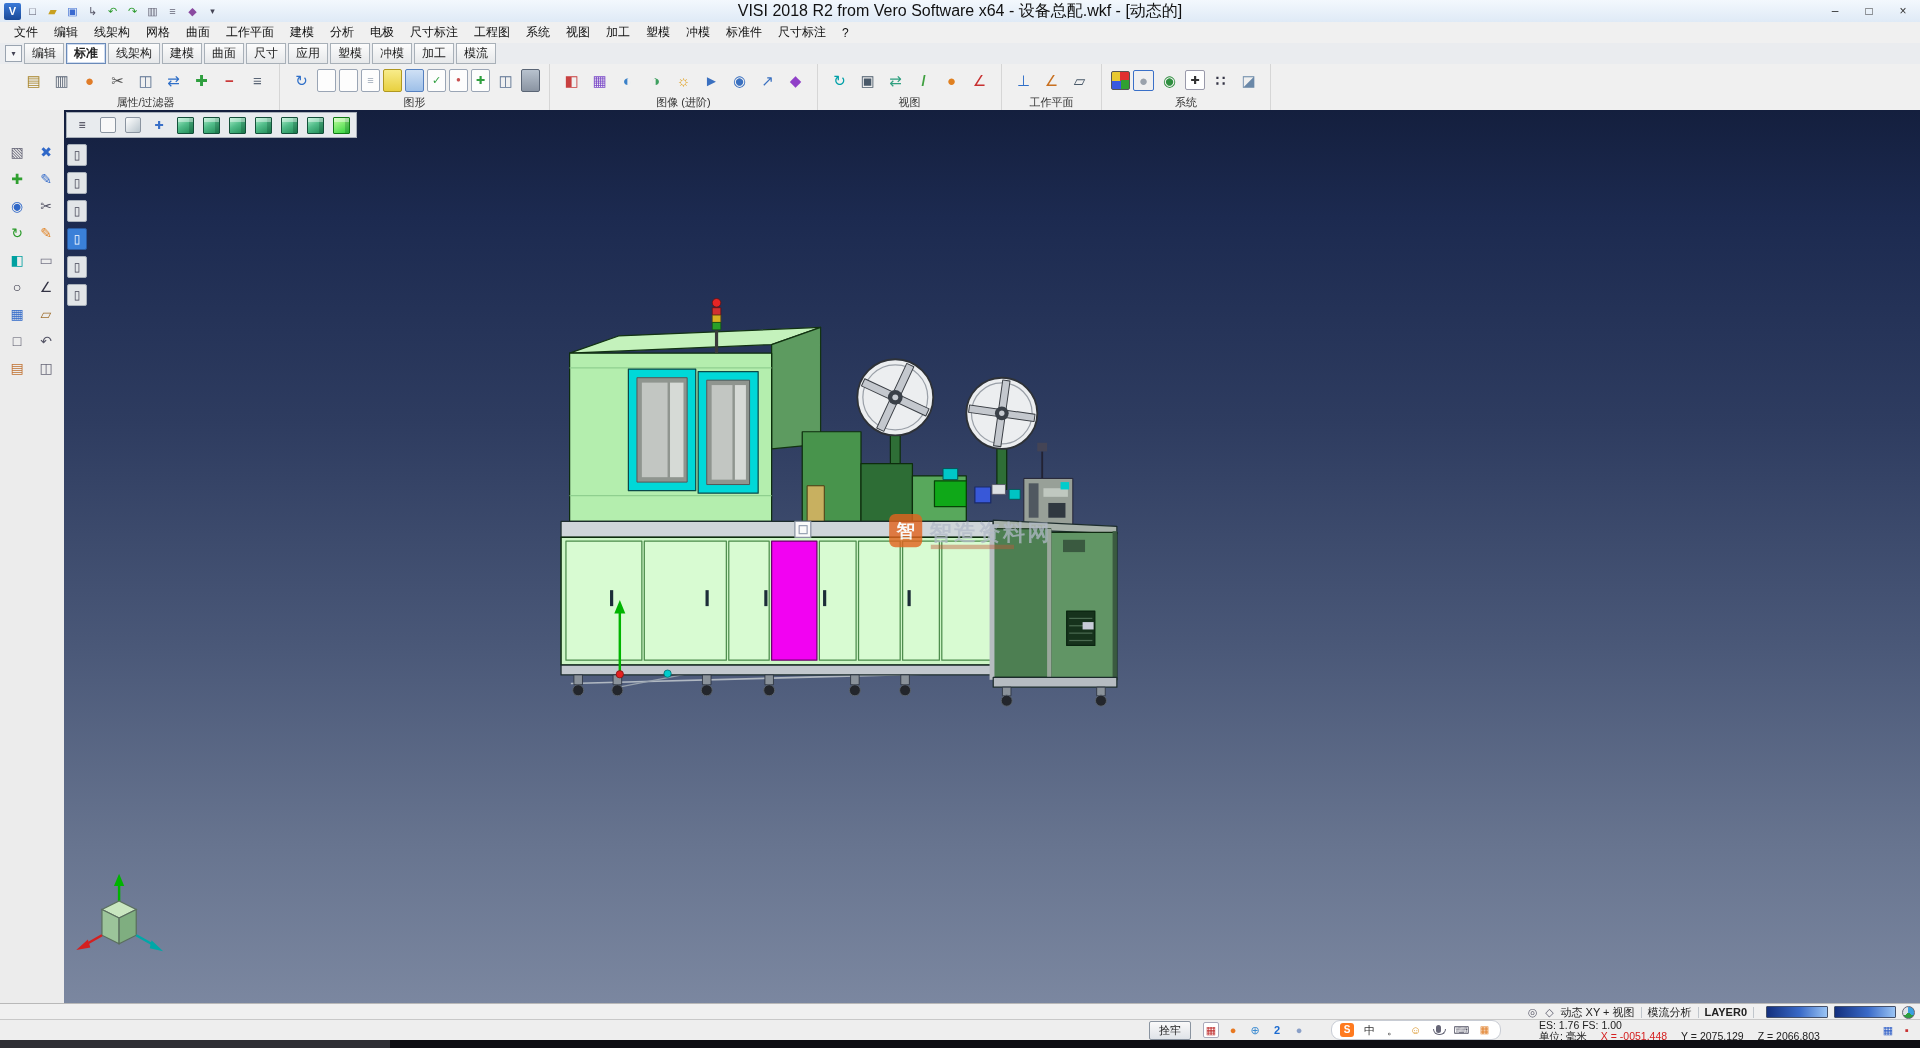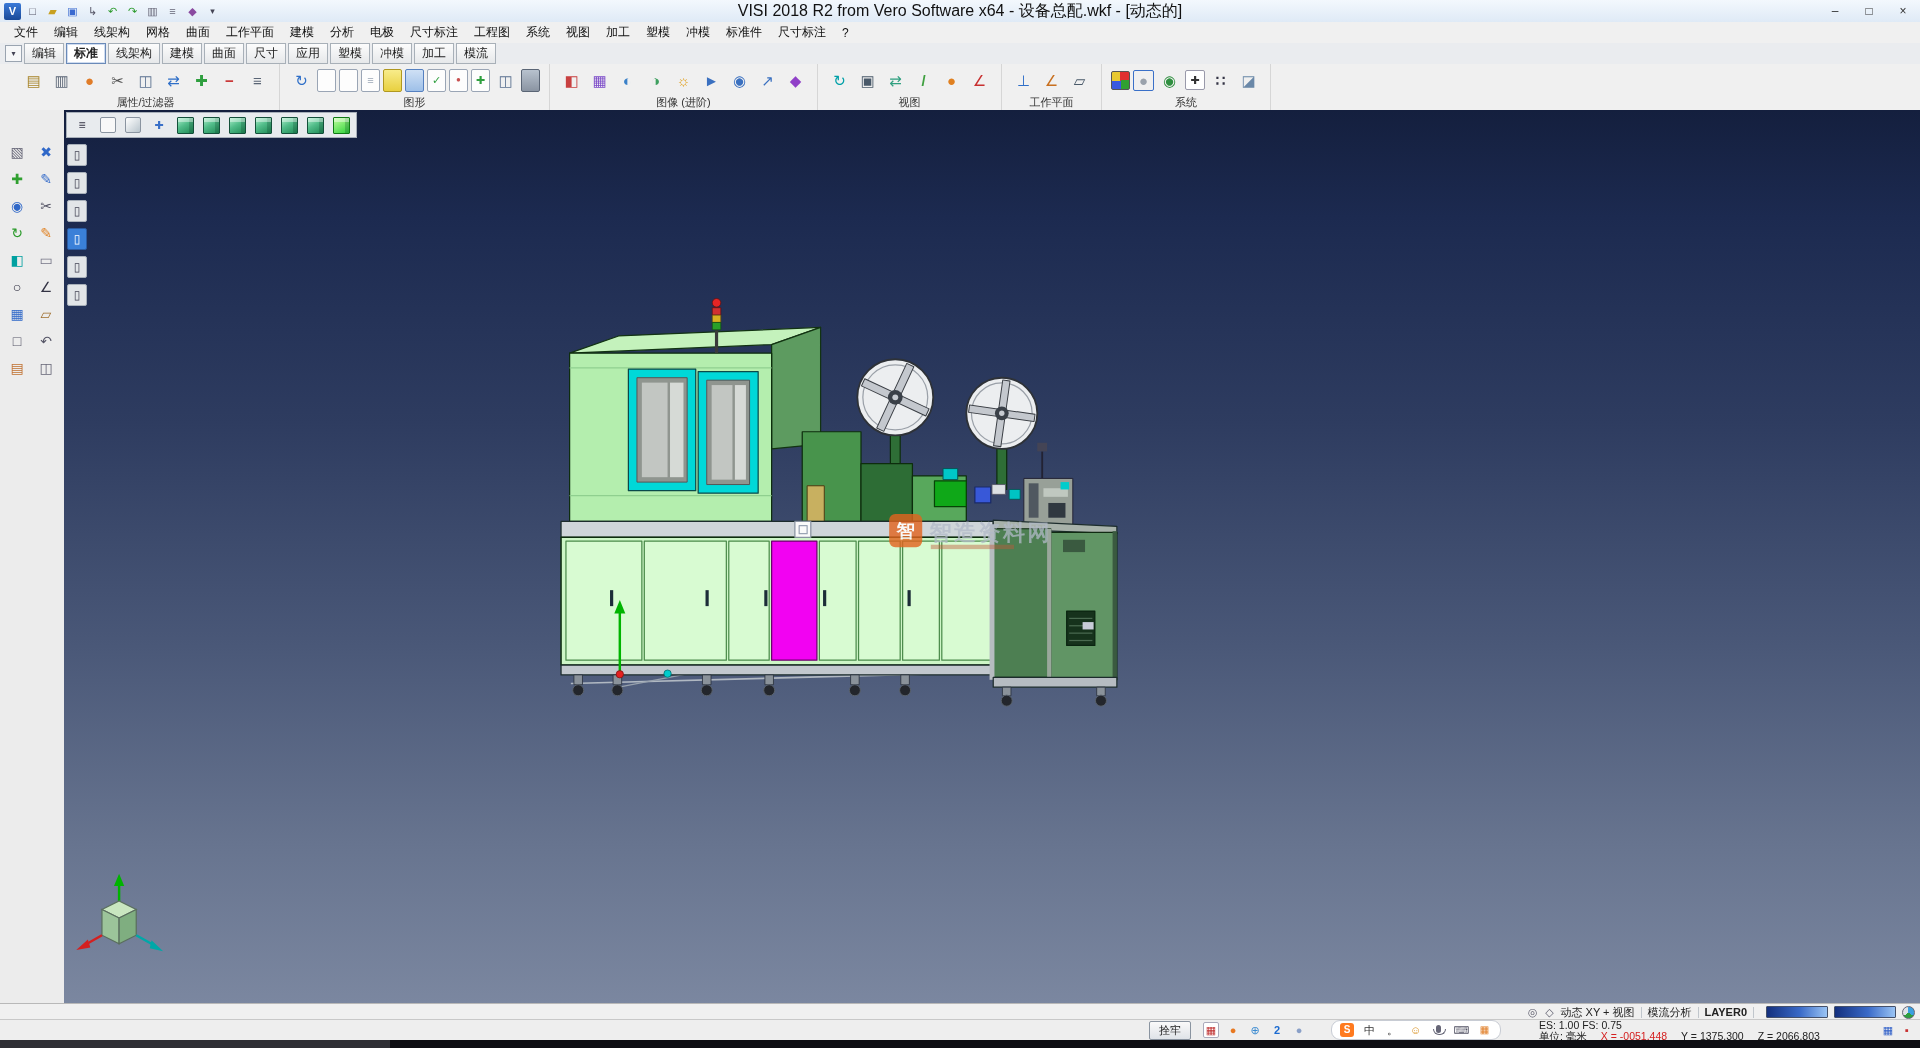--- a/index.html
+++ b/index.html
@@ -705,25 +705,25 @@
   </span>
           <span class="ticon">
     <span class="g" style="color:#556">⌨</span>
   </span>
           <span class="ticon">
     <span class="g" style="color:#e07a20;font-size:10px">▦</span>
   </span>
         </span>
     </span>
     <span class="coordblock">
-      <span class="l1">ES: 1.00 FS: 0.75</span>
+      <span class="l1">ES: 1.76 FS: 1.00</span>
       <span class="l2">
         <span>单位: 毫米</span>
         <span class="xval">X = -0051.448</span>
-        <span>Y = 1375.300</span>
+        <span>Y = 2075.129</span>
         <span>Z = 2066.803</span>
       </span>
     </span>
     <span class="s2icons">
         <span class="ticon">
     <span class="g" style="color:#2f5fc8">▦</span>
   </span>
         <span class="ticon">
     <span class="g" style="color:#c83030">▪</span>
   </span>

